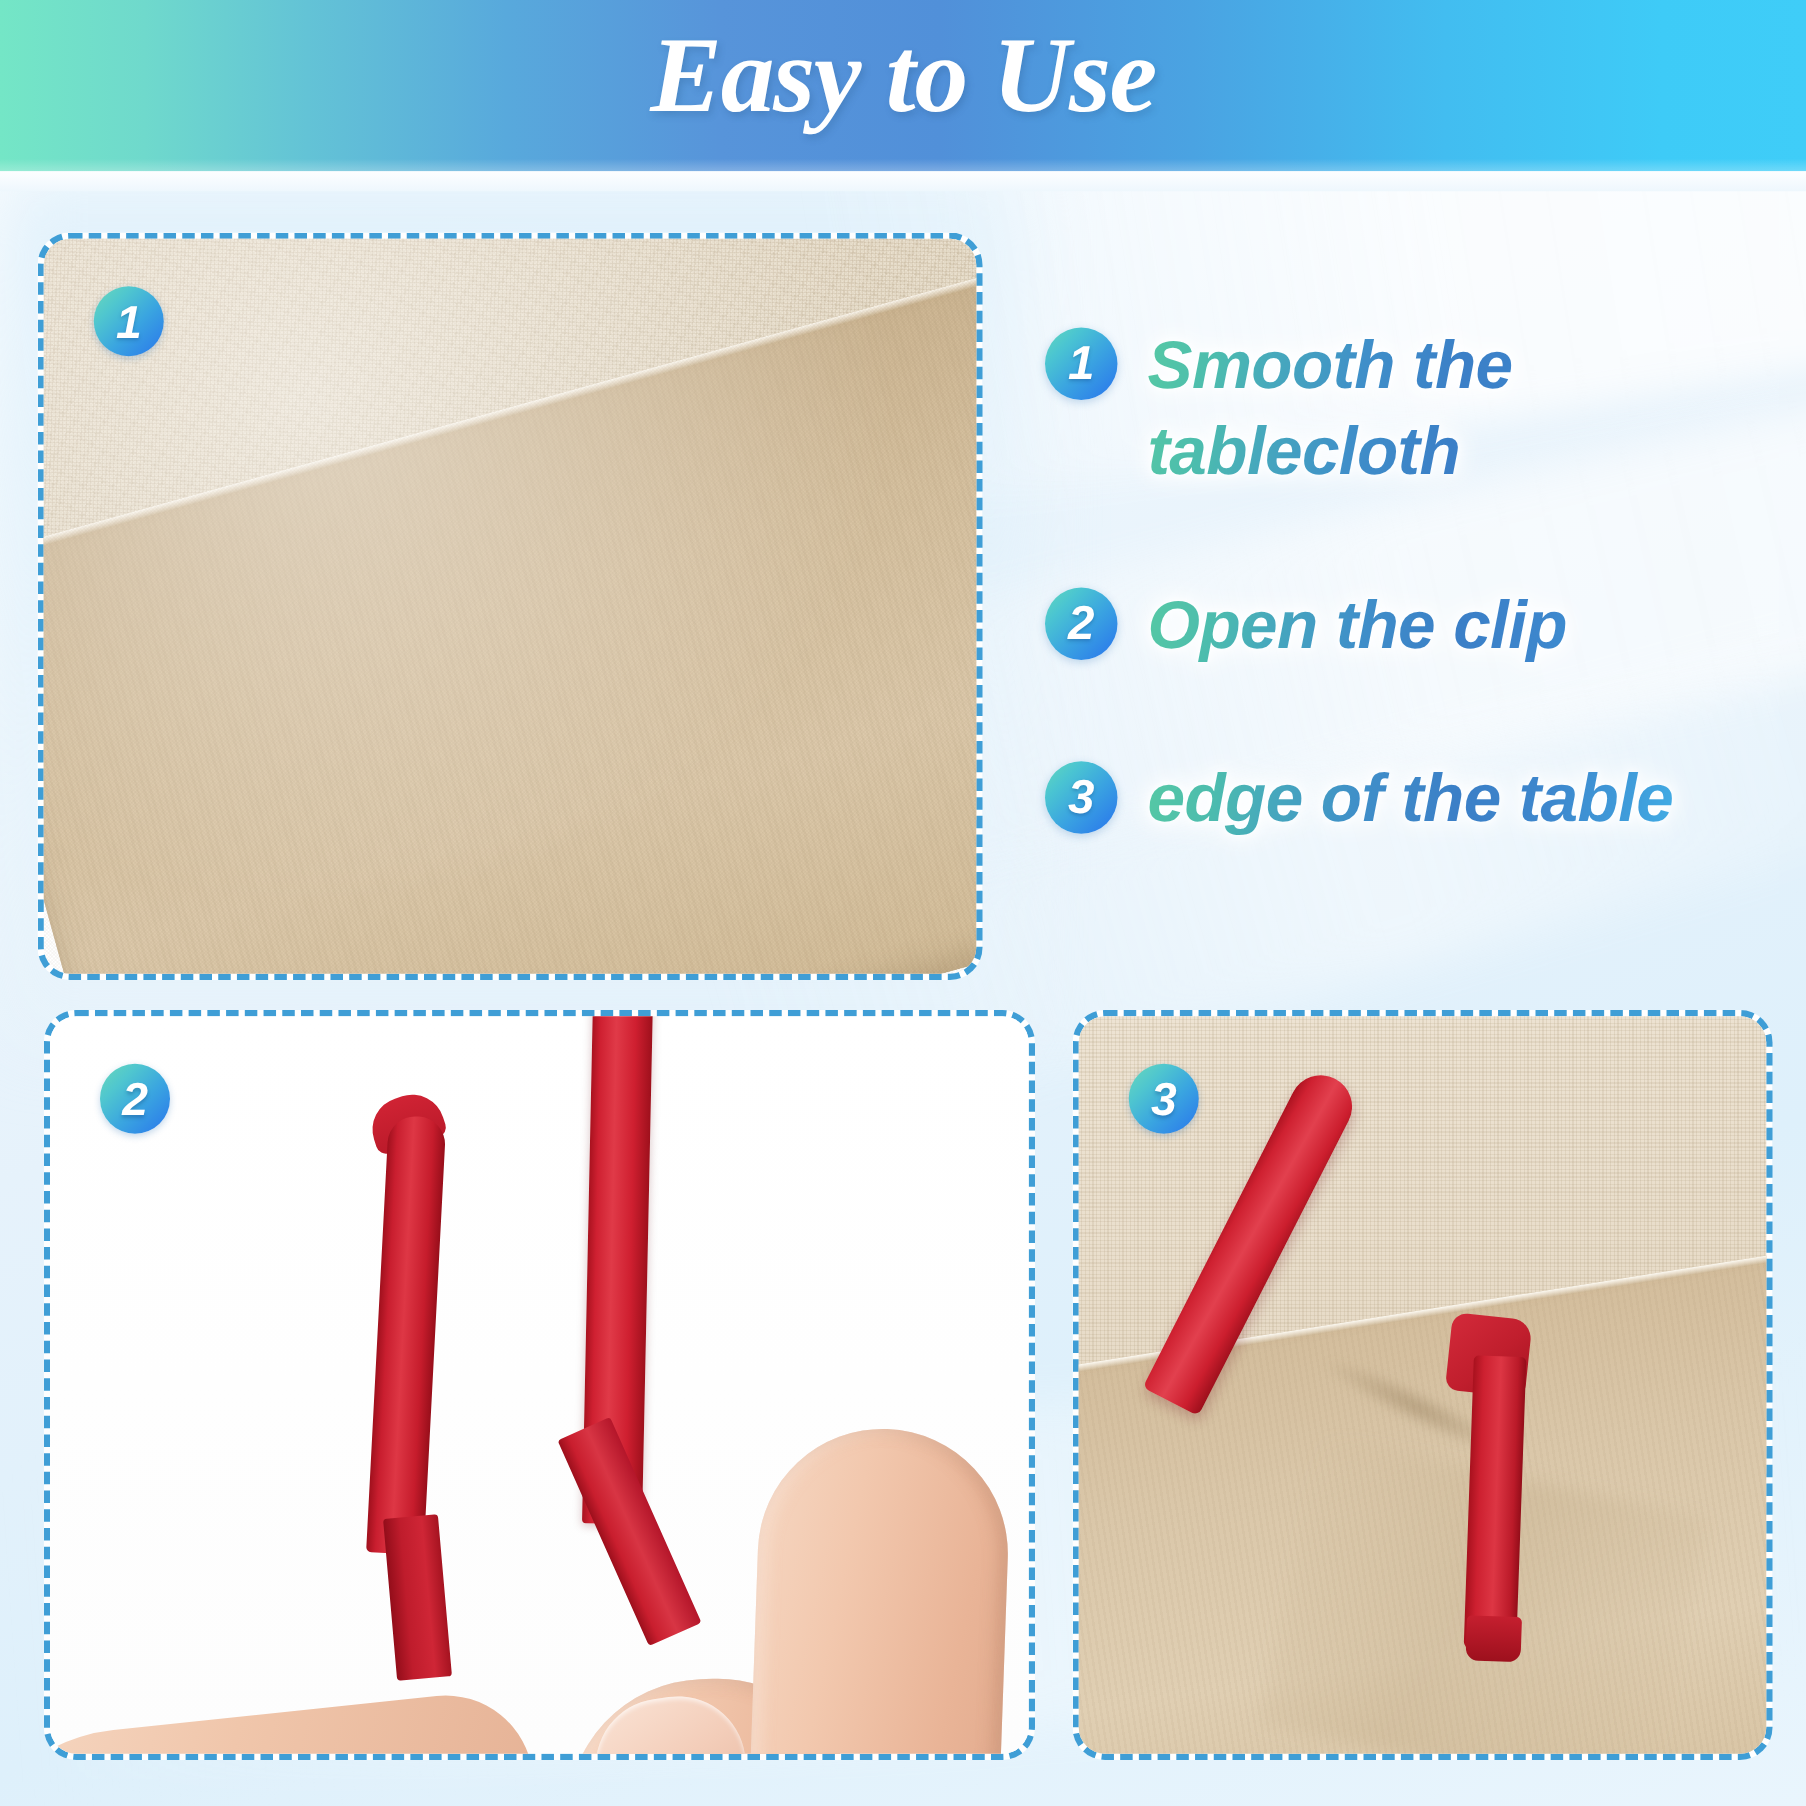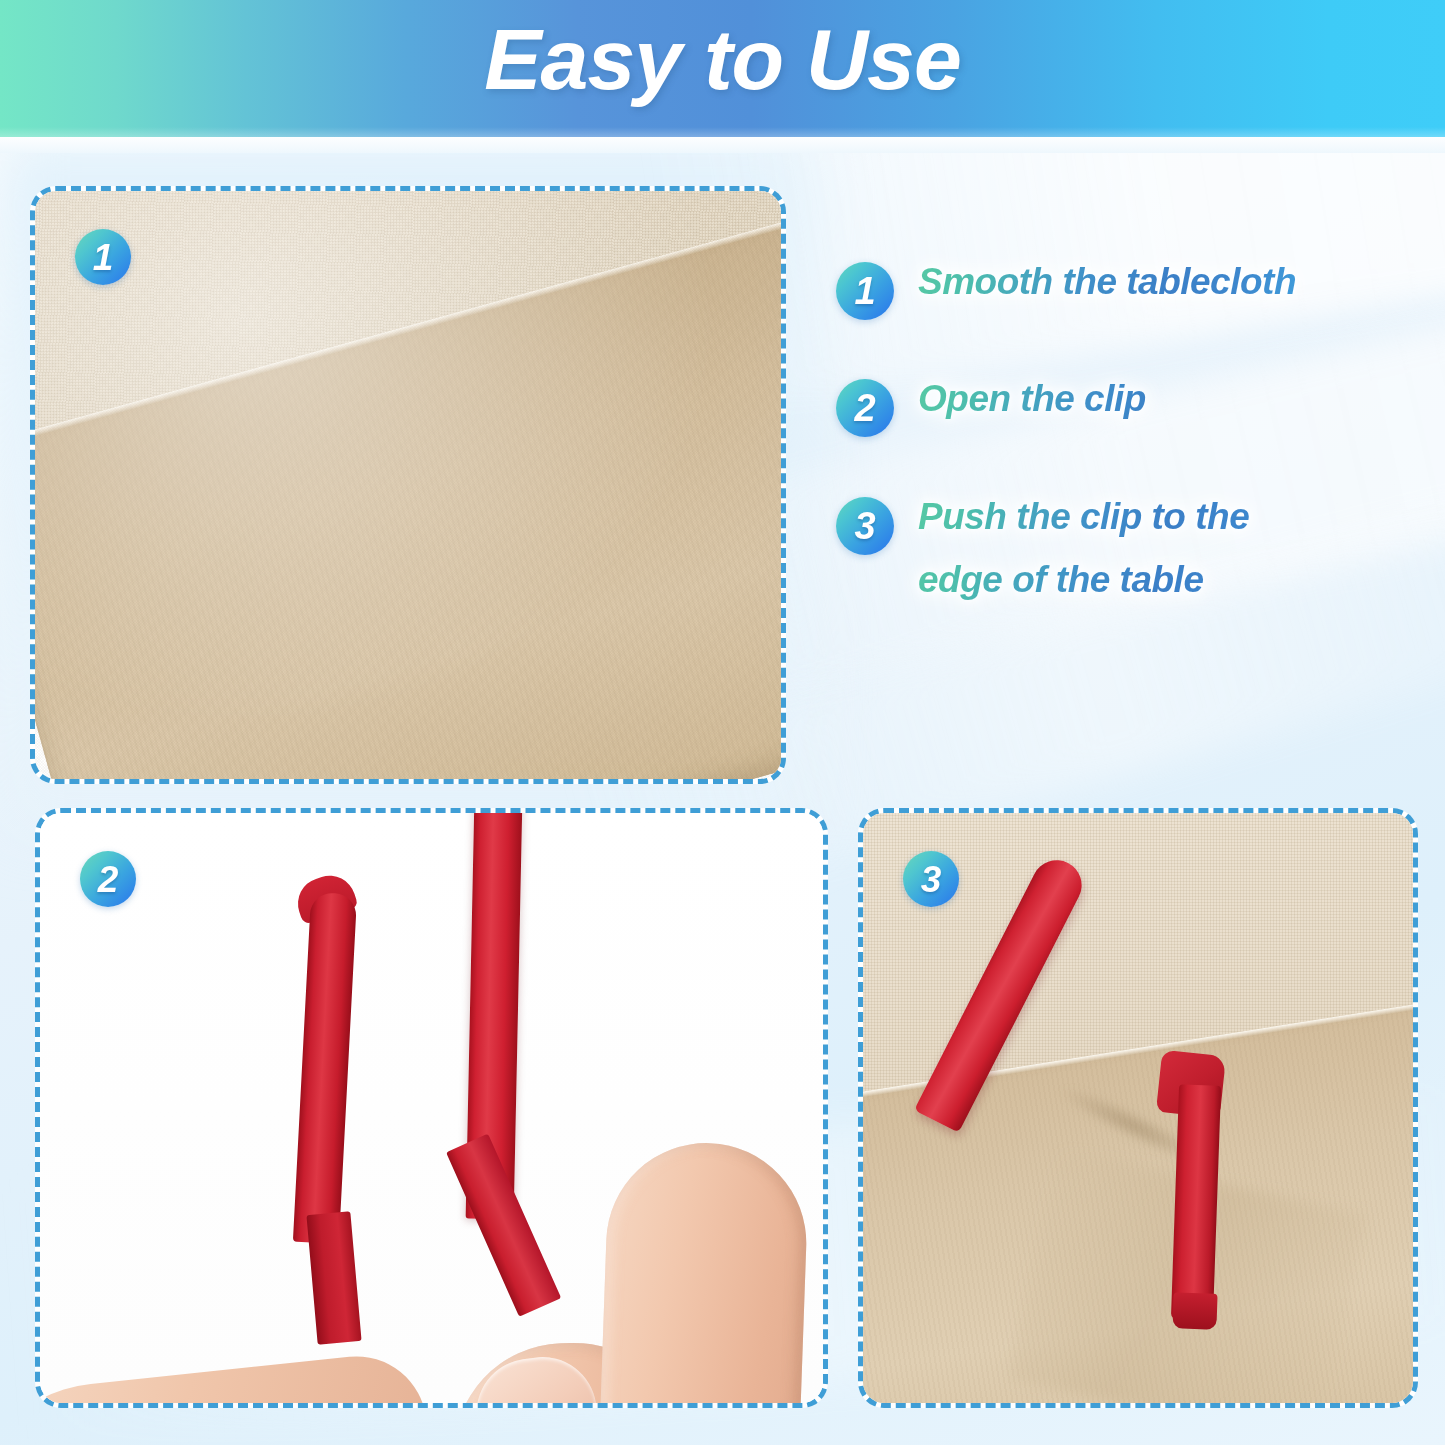--- a/index.html
+++ b/index.html
@@ -65,21 +65,21 @@
   }
   #header-title {
     position:absolute; left:0; right:0; top:10px;
     text-align:center;
     font-size:86px;
     font-weight:bold;
     font-style:italic;
     color:#ffffff;
     letter-spacing:-1px;
     text-shadow: 2px 3px 6px rgba(40,90,140,.28);
-    font-family:Liberation Sans, sans-serif;
+    font-family:Liberation Serif, serif;
   }
   .header-shade {
     position:absolute; left:0; bottom:0; width:100%; height:10px;
     background:linear-gradient(180deg, rgba(255,255,255,0), rgba(255,255,255,.25));
   }
   .header-band {
     position:absolute; left:0; top:137px; width:1445px; height:16px;
     background:linear-gradient(180deg, #fdfeff 0%, #f4fafe 60%, #eef7fd 100%);
   }
 
@@ -267,21 +267,21 @@
     width:58px; height:58px; border-radius:50%;
     background:linear-gradient(135deg,#63d9bb 0%, #4ac4d2 26%, #3aa3e1 56%, #2e83e9 85%, #2a78e6 100%);
     color:#fff; font-size:38px; font-weight:bold; font-style:italic;
     display:flex; align-items:center; justify-content:center; line-height:1;
     text-shadow:0 2px 3px rgba(20,70,130,.35);
     box-shadow:0 2px 7px rgba(40,110,180,.25);
     font-family:"Liberation Sans", sans-serif;
   }
   .step-text {
     margin-left:82px;
-    font-size:37px;
+    font-size:54px;
     font-weight:bold;
     font-style:italic;
     line-height:1.28;
     letter-spacing:-0.5px;
     background:linear-gradient(100deg,
         #56c9a4 0%,
         #4cbcae 11%,
         #46a8bd 20%,
         #3f8fc9 33%,
         #3b7fc7 48%,
@@ -375,20 +375,19 @@
     <div class="step">
       <div class="step-badge">2</div>
       <div class="step-text">
         <span>Open the clip</span>
       </div>
     </div>
 
     <div class="step">
       <div class="step-badge">3</div>
       <div class="step-text">
-        <span>Push the clip to the</span>
         <span class="l2">edge of the table</span>
       </div>
     </div>
 
   </div>
 
 </div>
 
 </body></html>

